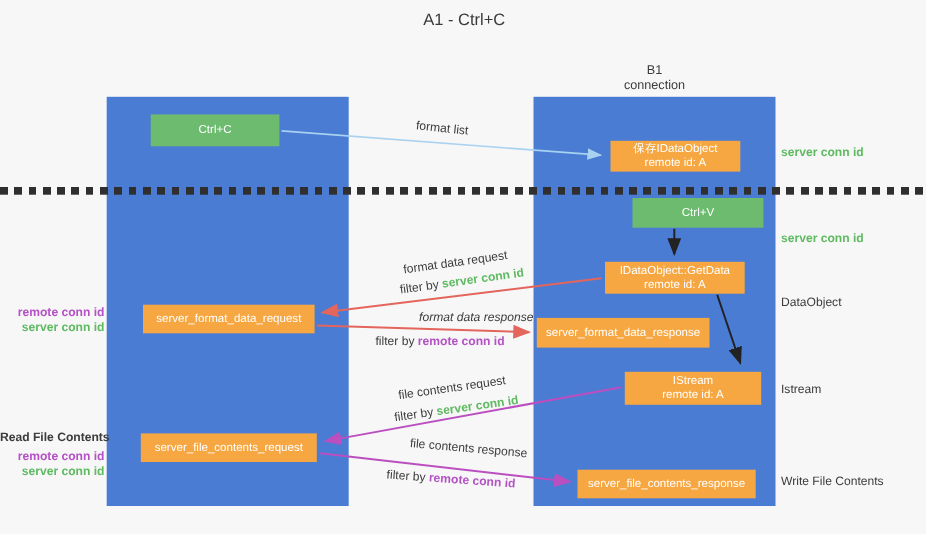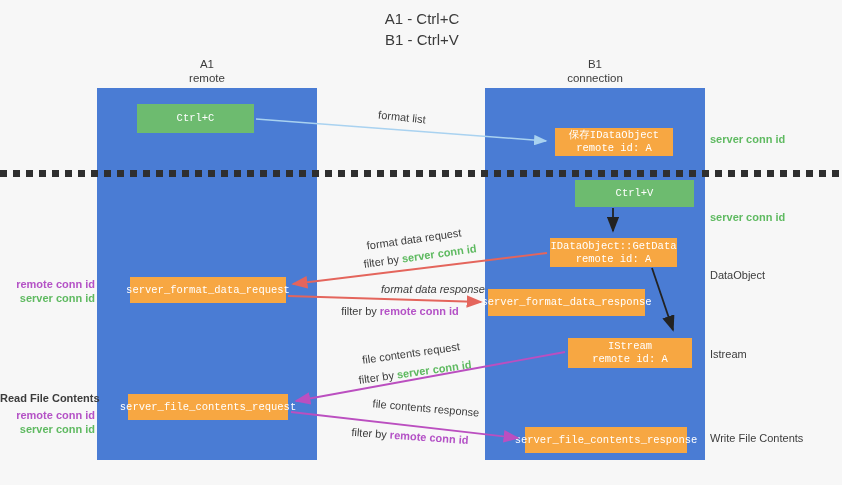--- a/index.html
+++ b/index.html
@@ -9,21 +9,21 @@
   .title{position:absolute;left:312px;top:8px;width:220px;text-align:center;
          font-size:15px;line-height:21px;color:#3a3a3a;}
   .col-header{position:absolute;width:120px;text-align:center;font-size:11.5px;
          line-height:14px;color:#3c3c3c;}
   .lifeline{position:absolute;top:88px;width:220px;height:372px;
          background:var(--column-blue,#4a7cd4);}
   .dotted-line{position:absolute;left:0;top:170px;width:842px;height:7px;z-index:3;
          background:repeating-linear-gradient(to right,#2f2f2f 0 7px,transparent 7px 13px);}
 
   .box{position:absolute;z-index:4;display:flex;flex-direction:column;align-items:center;
-       justify-content:center;color:#fff;text-align:center;font-family:Liberation Mono, monospace;}
+       justify-content:center;color:#fff;text-align:center;}
   .box.green{background:var(--box-green,#6dbb6f);}
   .box.orange{background:var(--box-orange,#f7a742);}
   .box .l1{font-size:10.5px;line-height:13px;}
   .box .one{font-size:10.5px;line-height:13px;}
 
   .side-label{position:absolute;font-size:11px;color:#3c3c3c;white-space:nowrap;}
   .side-label.bold-green{color:var(--text-green,#5fba61);font-weight:bold;}
   .side-label.bold-purple{color:var(--text-purple,#b452c6);font-weight:bold;}
   .left-align{left:0;width:95px;text-align:right;font-weight:bold;}
 
@@ -34,27 +34,22 @@
 
   svg.arrows{position:absolute;left:0;top:0;z-index:6;pointer-events:none;}
 </style>
 </head>
 <body>
 
 <div id="canvas">
 
   <div class="title">
     <div>A1 - Ctrl+C</div>
-    <div>B1 - Ctrl+V</div>
   </div>
 
-  <div class="col-header" style="left:147px;top:57px;">
-    <div>A1</div>
-    <div>remote</div>
-  </div>
   <div class="col-header" style="left:535px;top:57px;">
     <div>B1</div>
     <div>connection</div>
   </div>
 
   <div class="lifeline" style="left:97px;"></div>
   <div class="lifeline" style="left:485px;"></div>
 
   <div class="dotted-line"></div>
 

